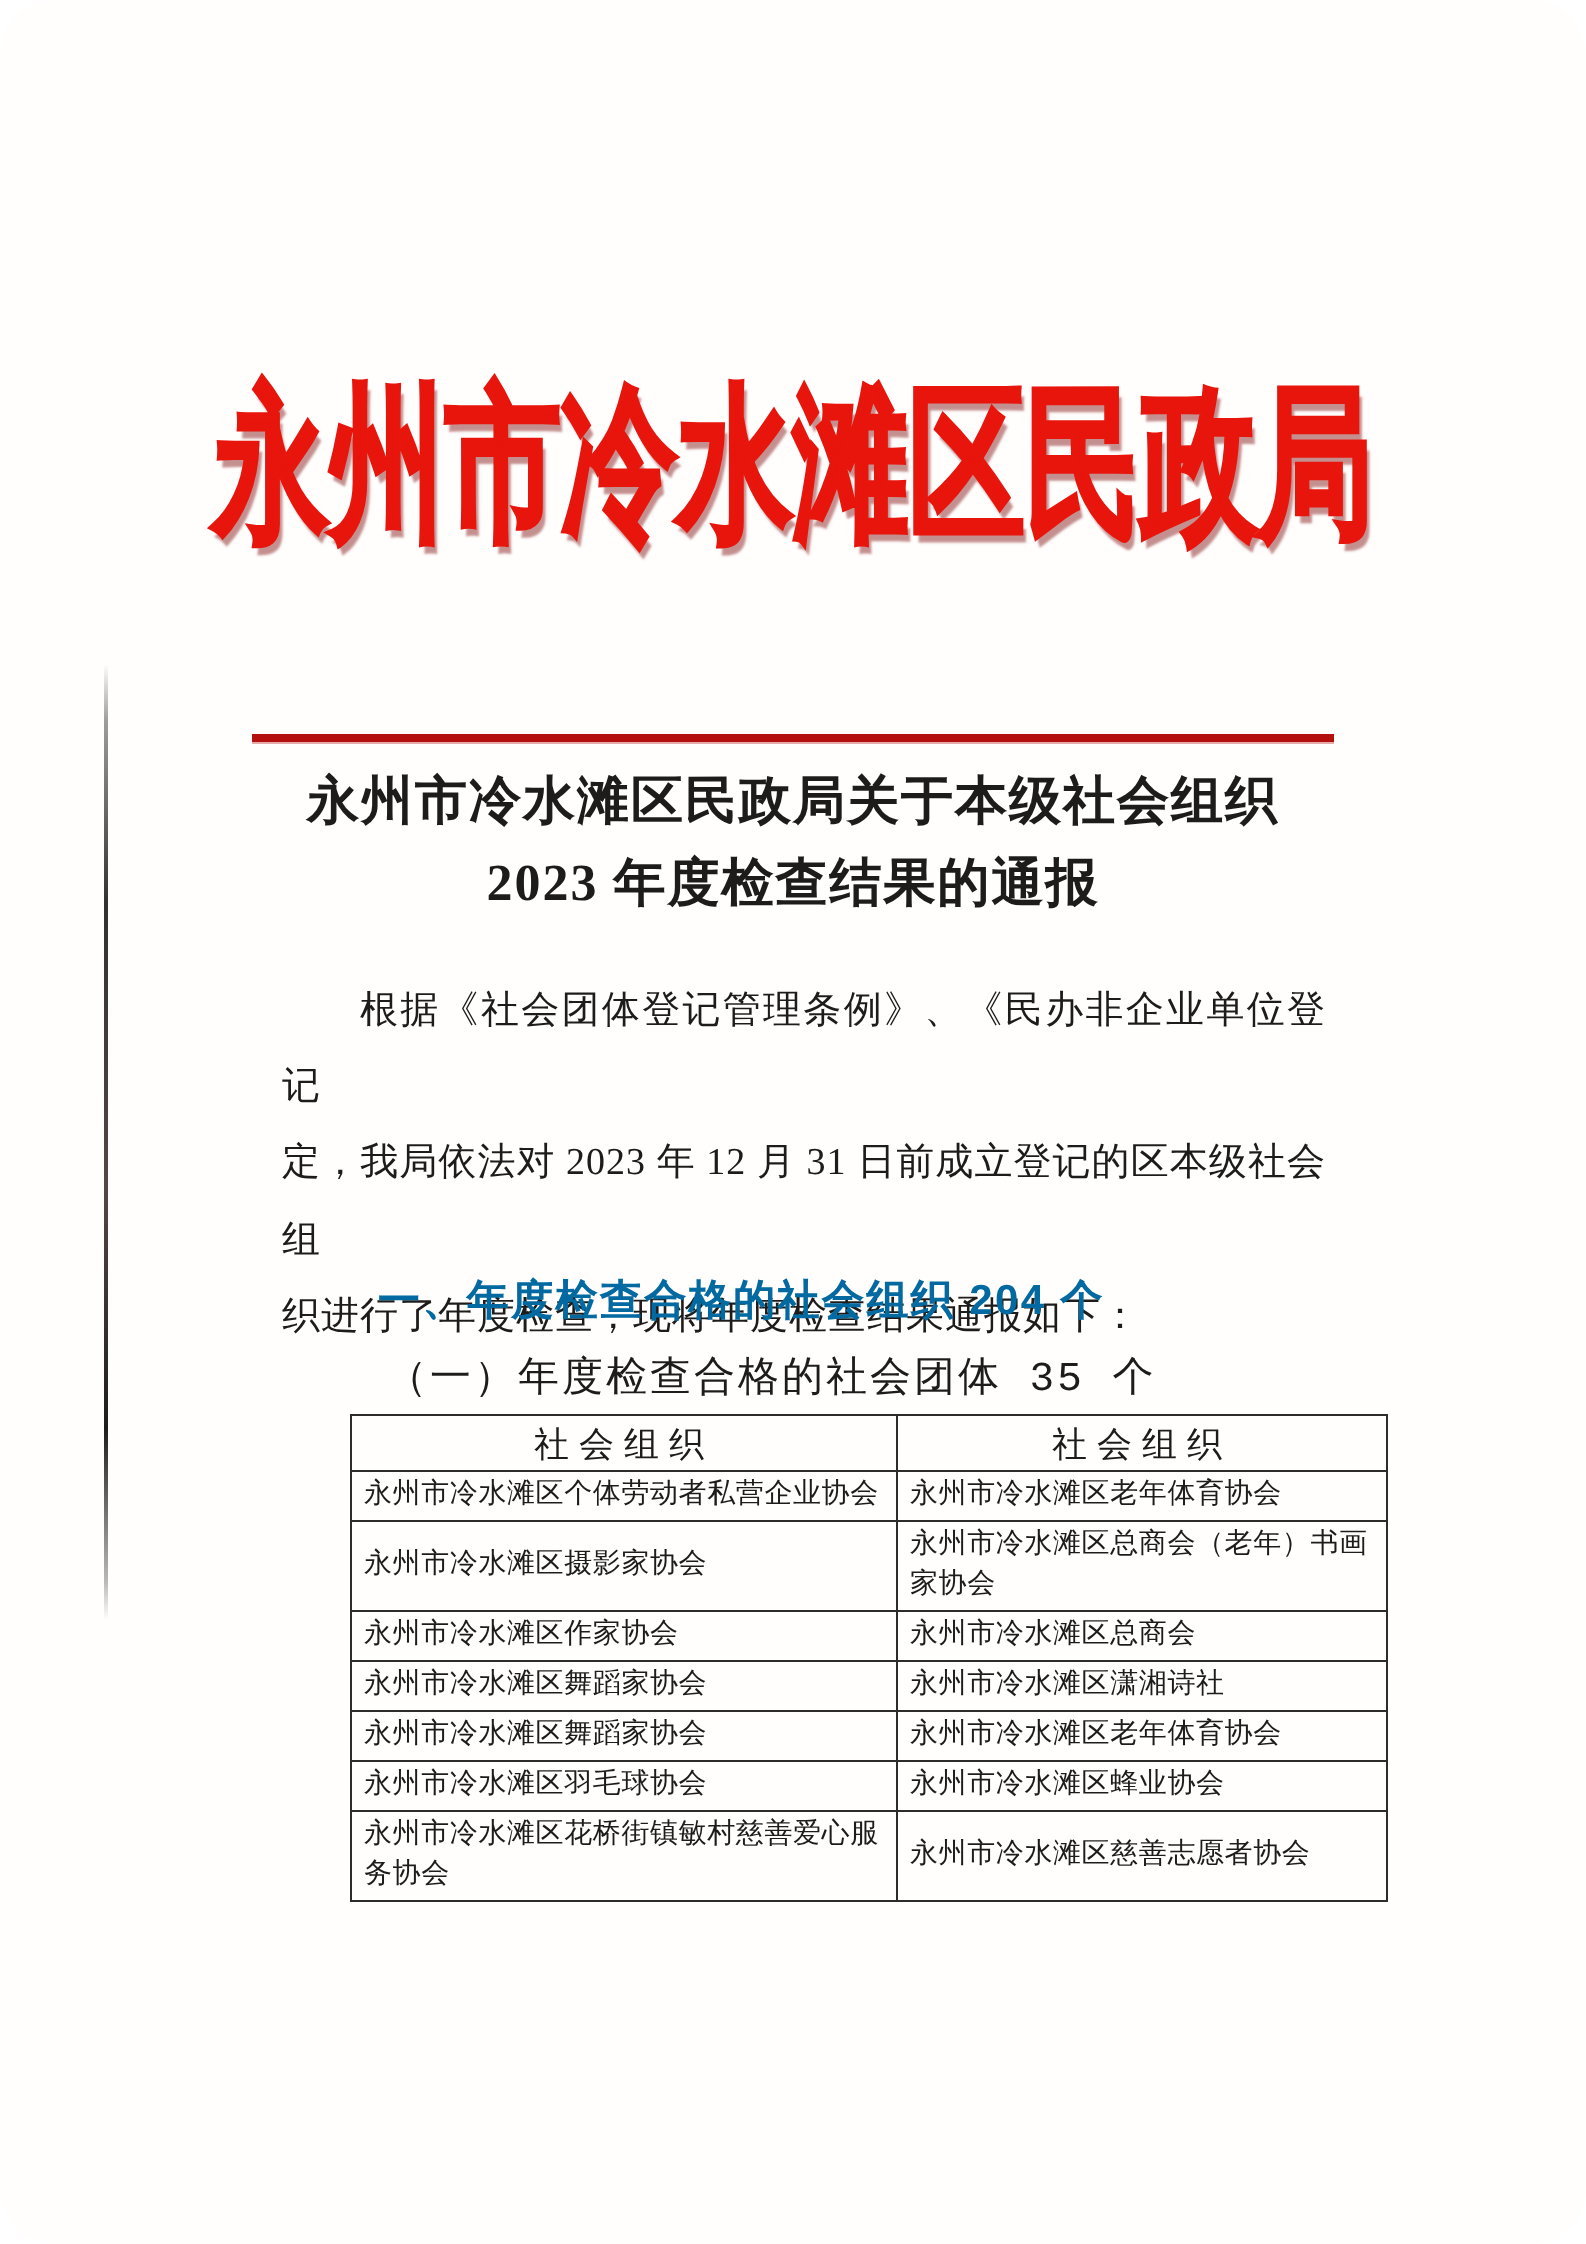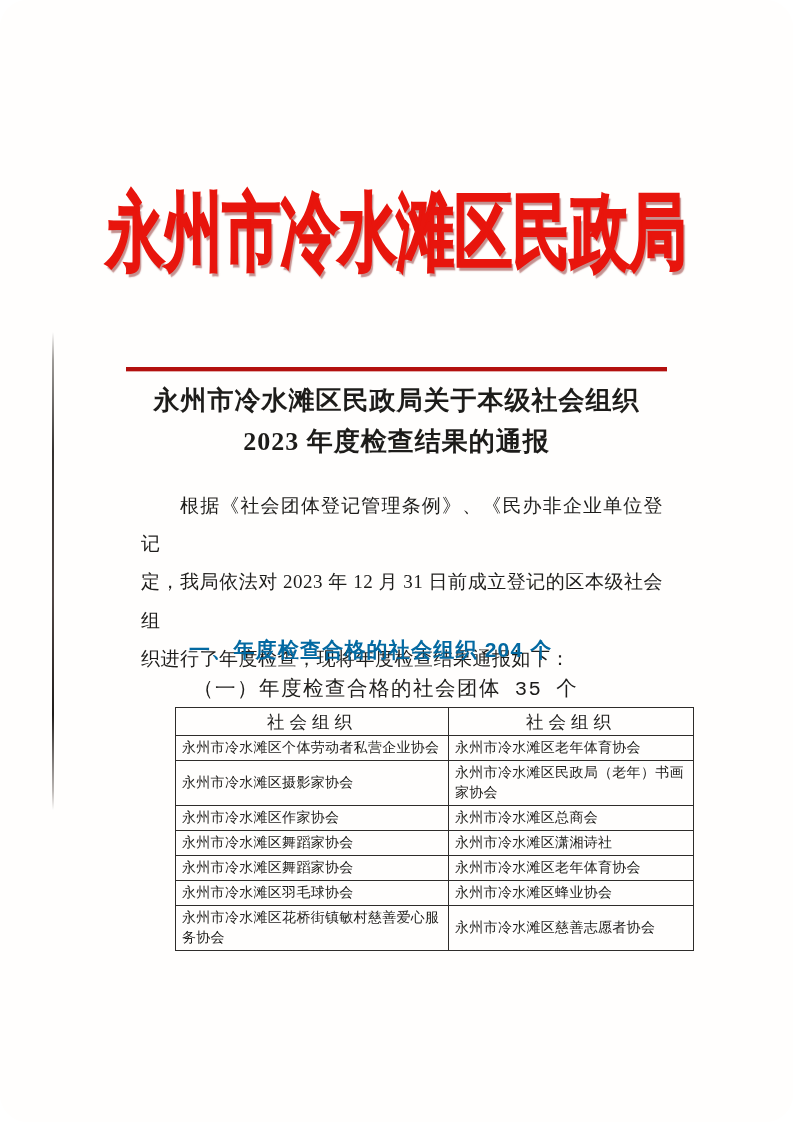--- a/index.html
+++ b/index.html
@@ -147,21 +147,21 @@
         <th>社会组织</th>
       </tr>
     </thead>
     <tbody>
         <tr>
           <td>永州市冷水滩区个体劳动者私营企业协会</td>
           <td>永州市冷水滩区老年体育协会</td>
         </tr>
         <tr>
           <td>永州市冷水滩区摄影家协会</td>
-          <td>永州市冷水滩区民政局（老年）书画家协会</td>
+          <td>永州市冷水滩区总商会（老年）书画家协会</td>
         </tr>
         <tr>
           <td>永州市冷水滩区作家协会</td>
           <td>永州市冷水滩区总商会</td>
         </tr>
         <tr>
           <td>永州市冷水滩区舞蹈家协会</td>
           <td>永州市冷水滩区潇湘诗社</td>
         </tr>
         <tr>

